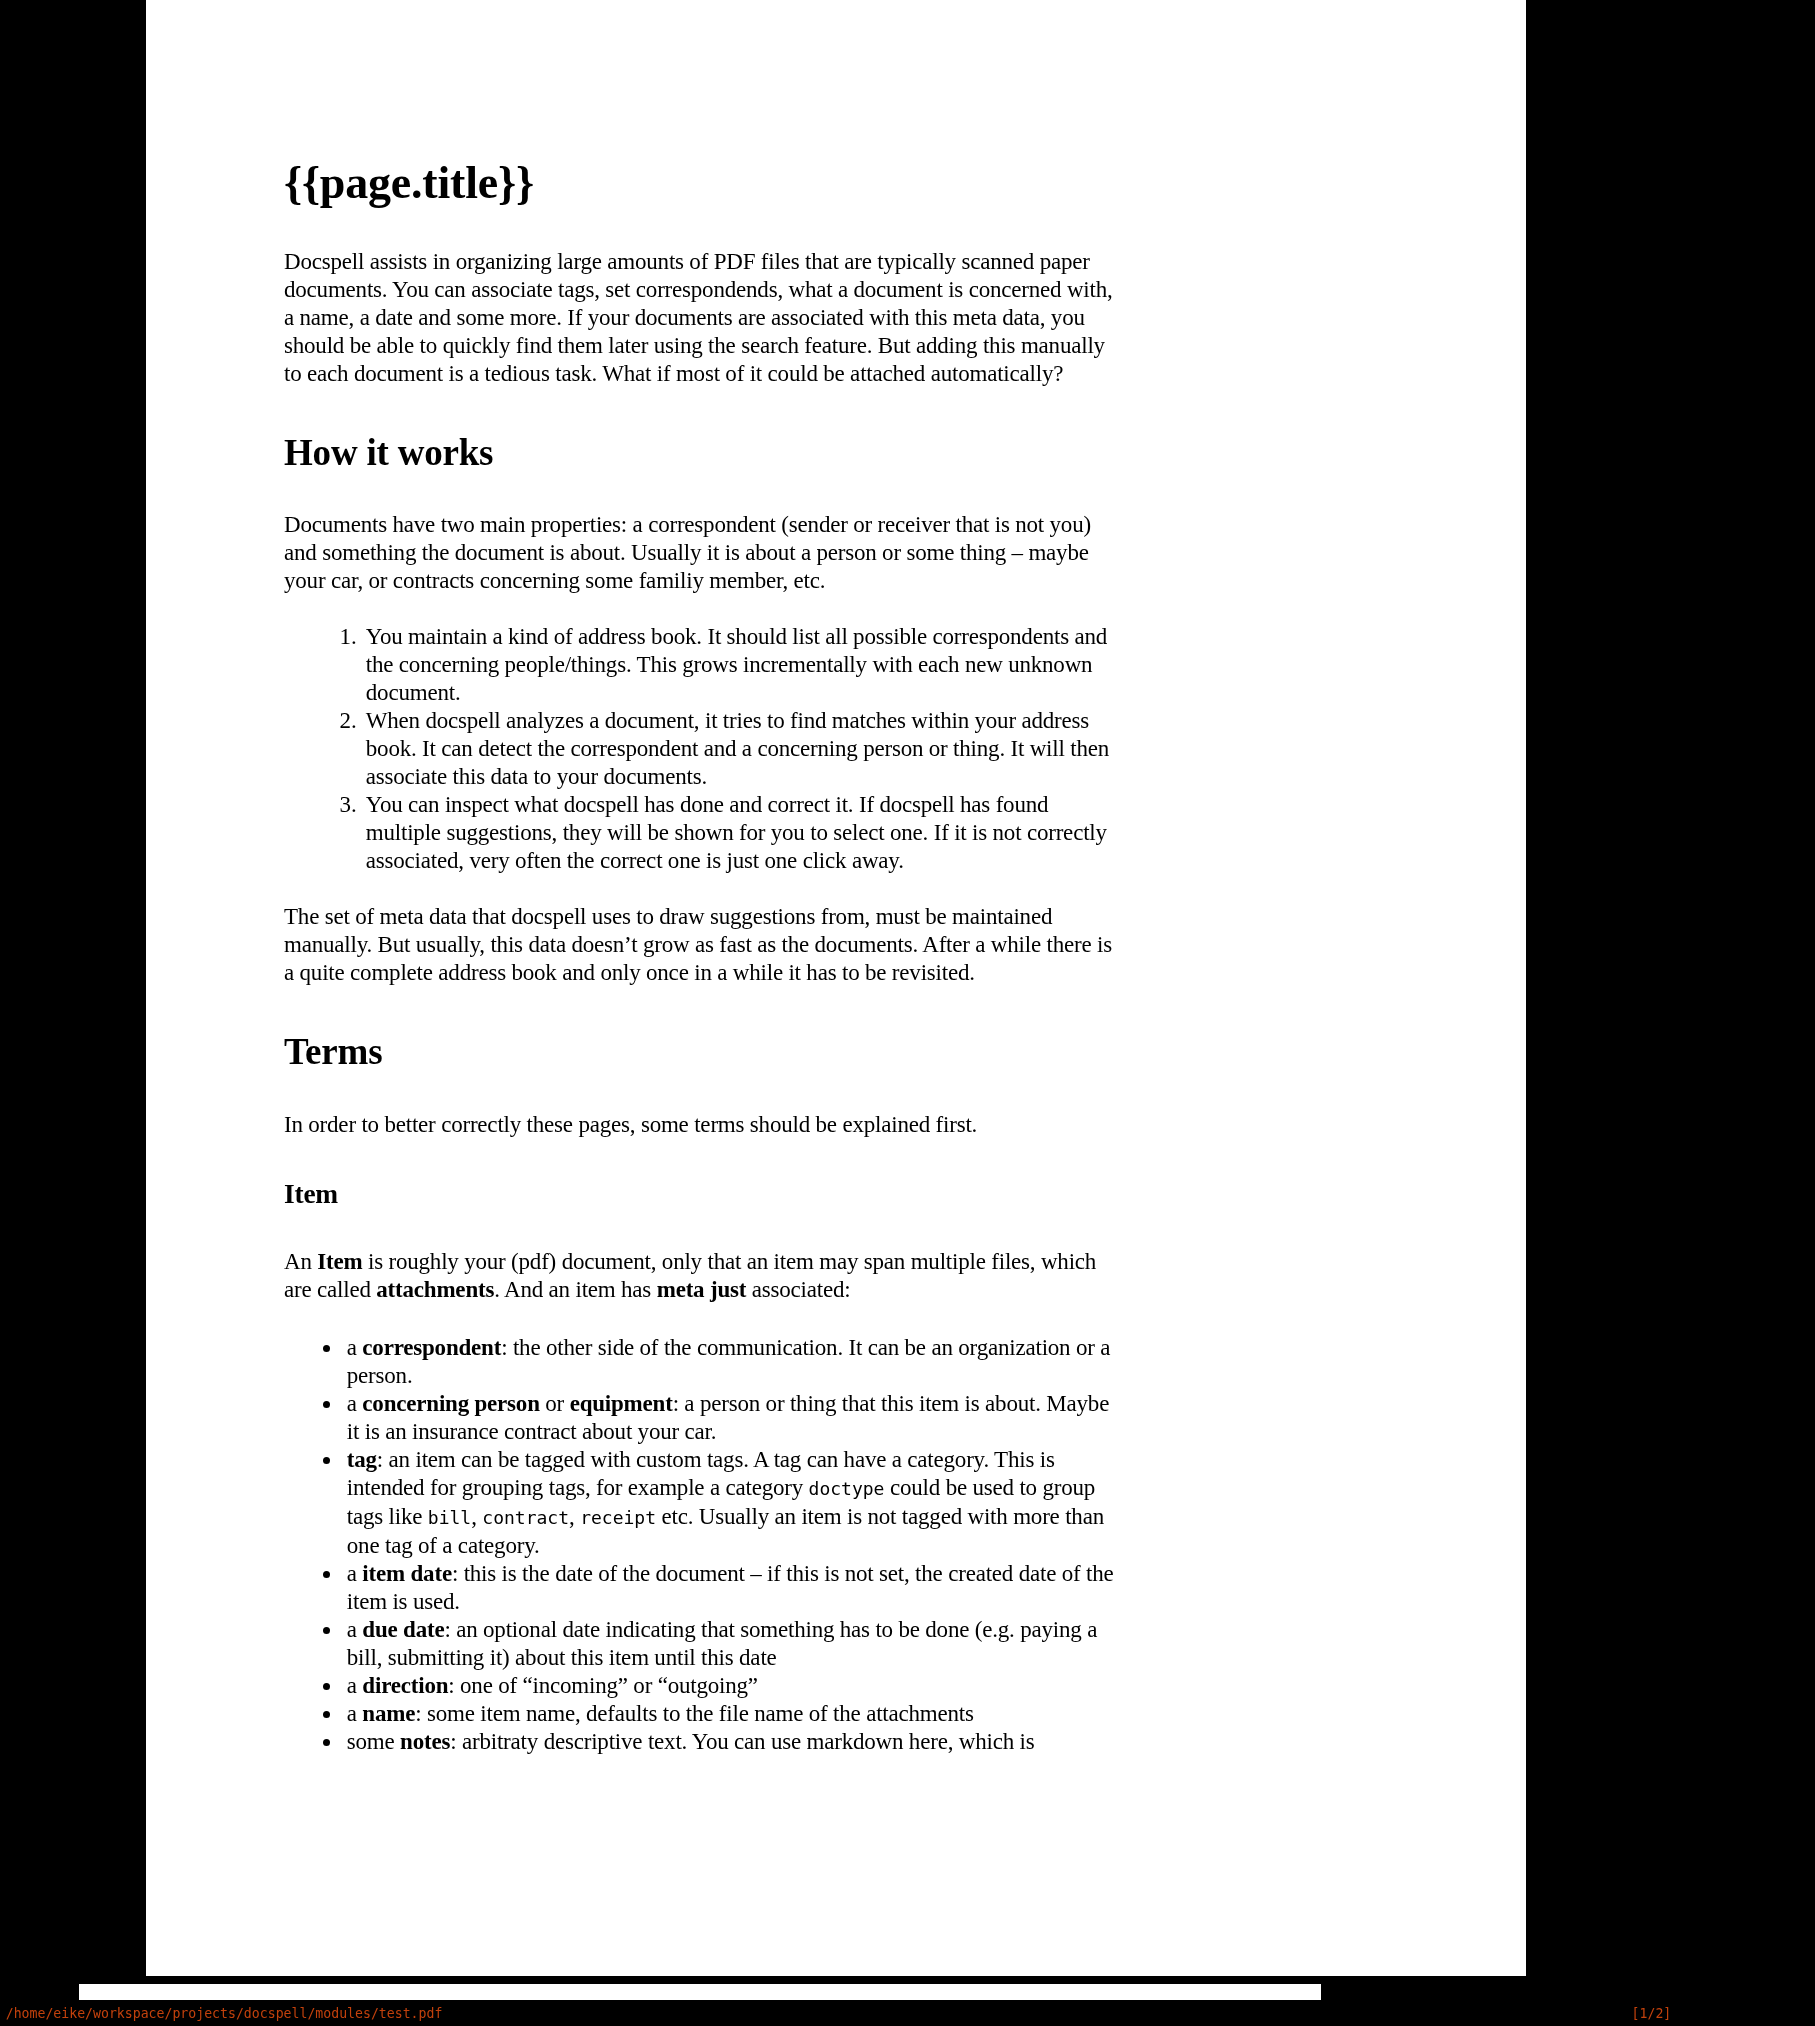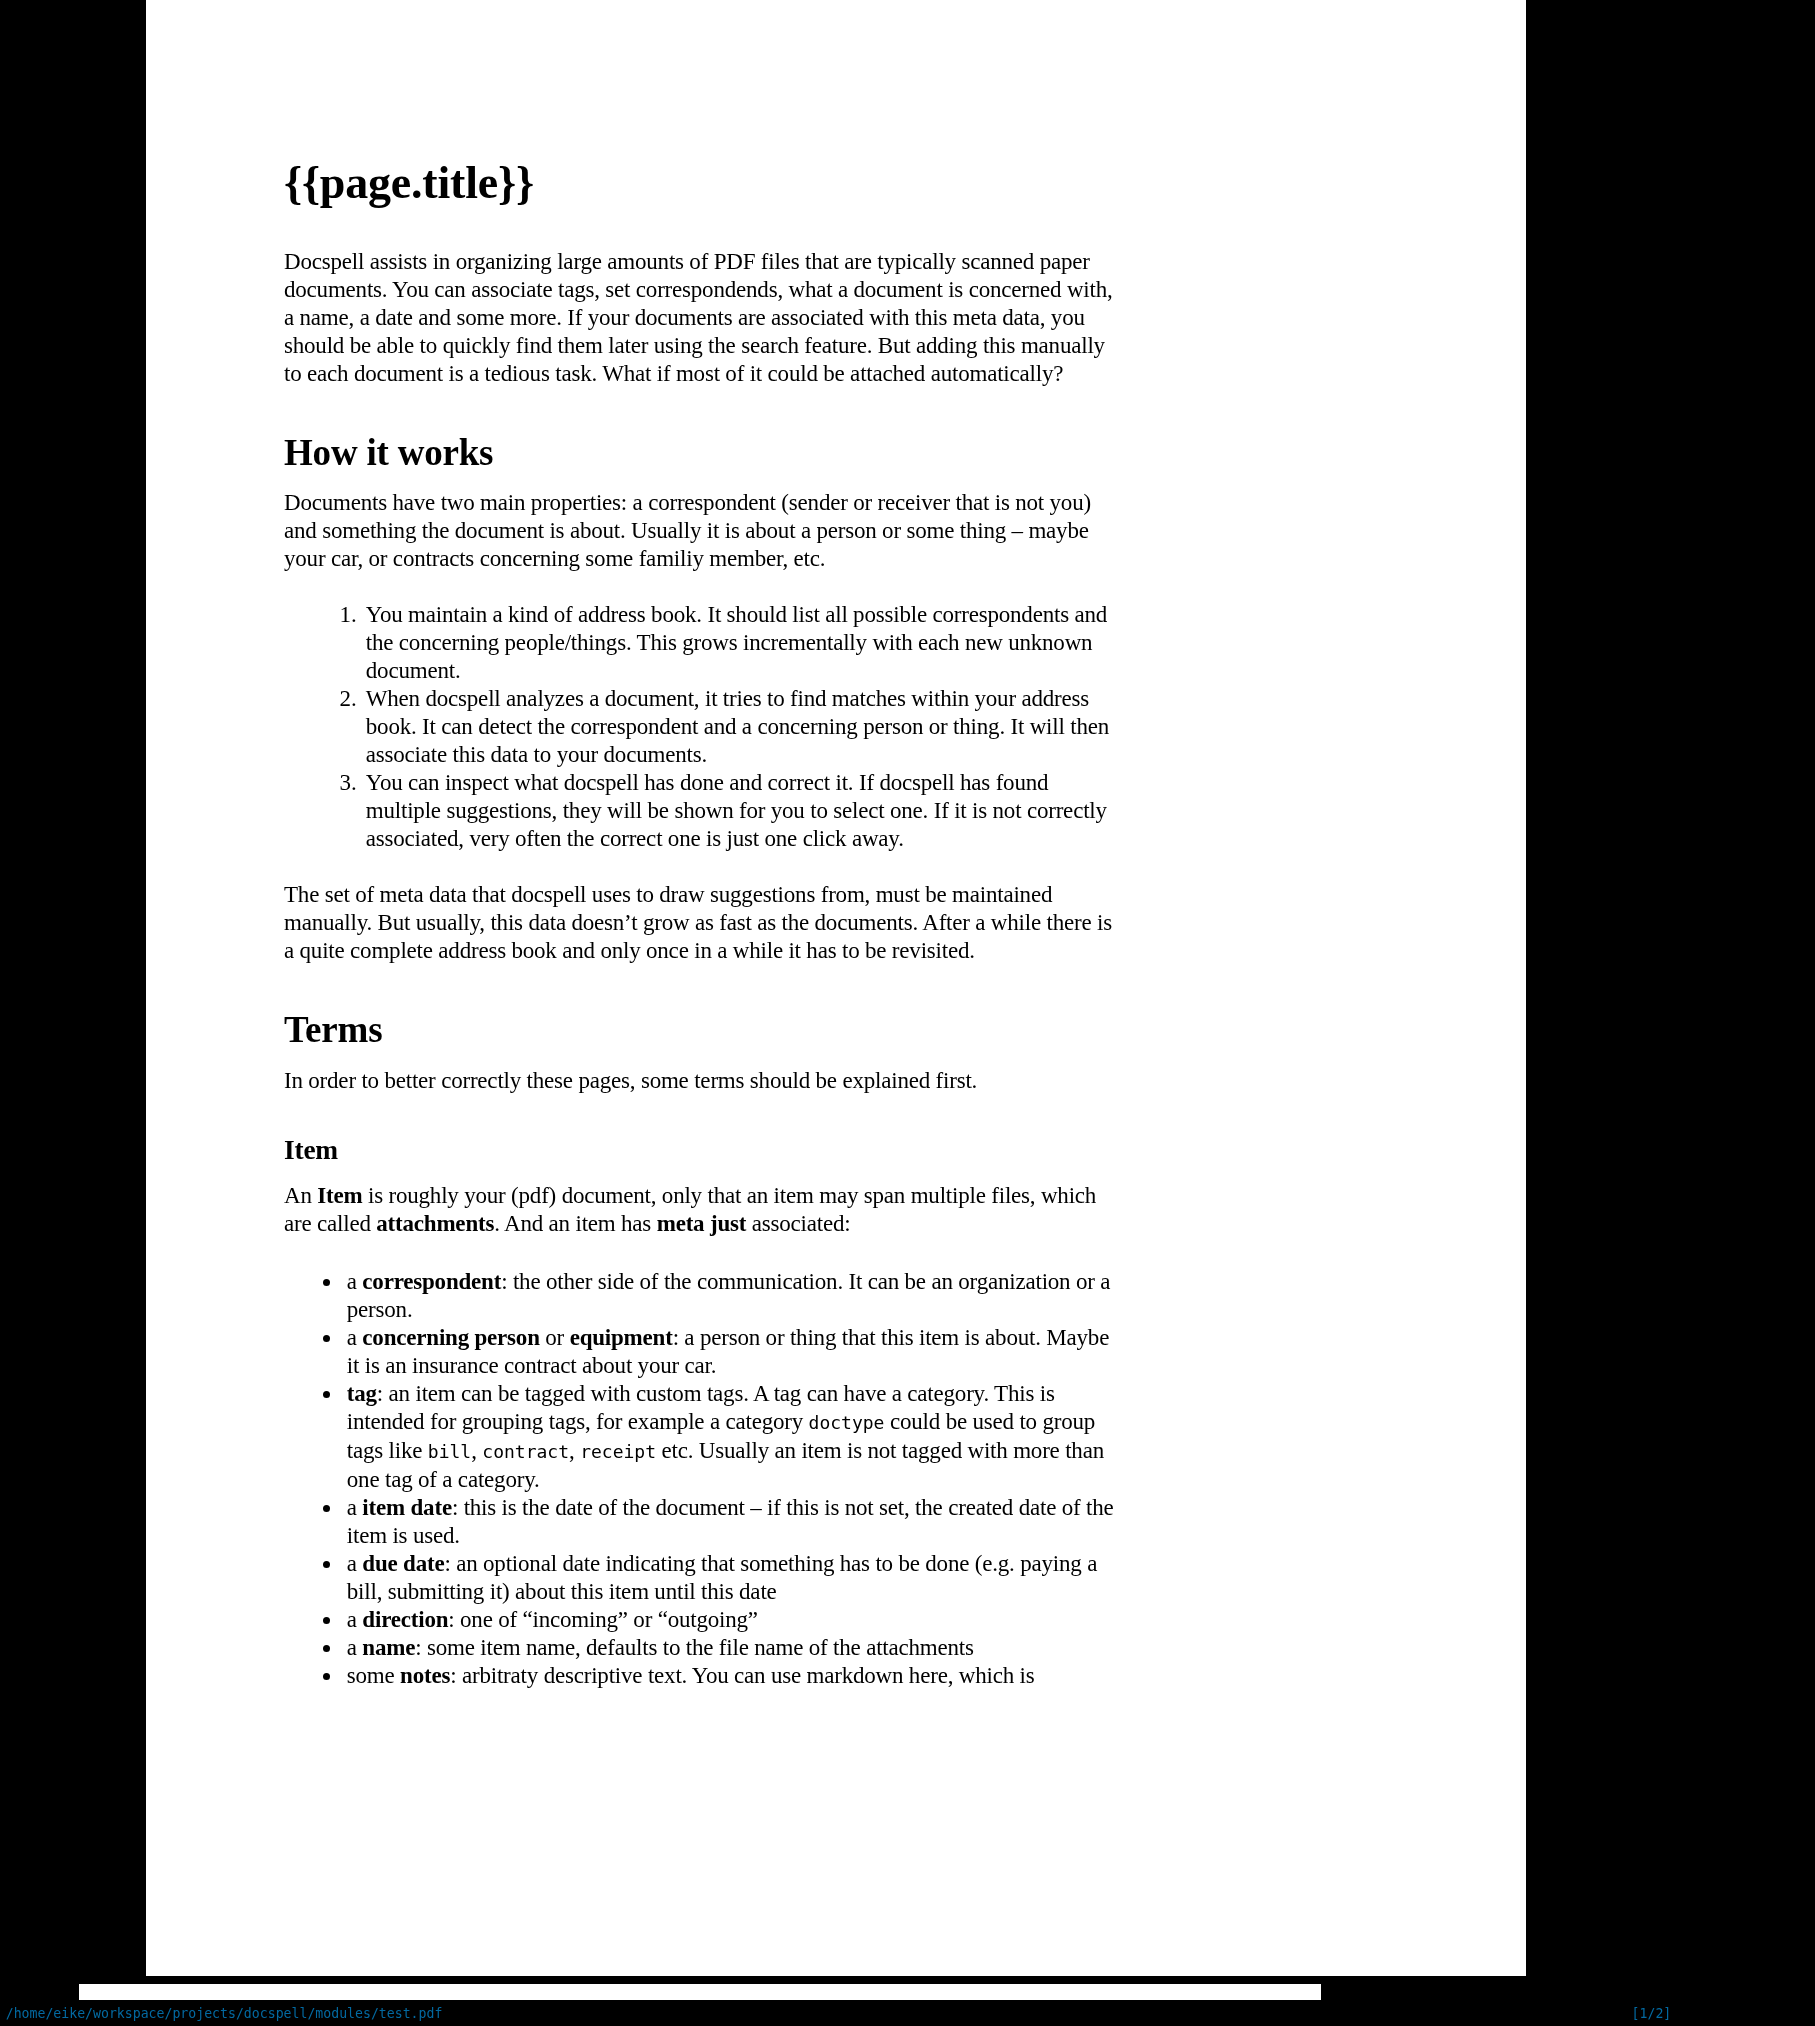--- a/index.html
+++ b/index.html
@@ -57,21 +57,21 @@
   h2 {
     font-size: 37px;
     line-height: 1.15;
     margin: 44px 0 0 0;
   }
   h3 {
     font-size: 27.4px;
     line-height: 1.15;
     margin: 40px 0 0 0;
   }
-  .after-heading { margin-top: 15px; }
+  .after-heading { margin-top: 37px; }
   .outro { margin-top: 28px; }
   ol.steps {
     margin: 28px 0 12px 0;
     padding-left: 78px;
     font-size: 23px;
     line-height: 28px;
   }
   ul.meta-list {
     margin: 30px 0 0 0;
     padding-left: 59px;
@@ -88,21 +88,21 @@
     letter-spacing: 0;
     margin-top: 14px;
   }
   .statusbar {
     position: absolute;
     left: 0;
     top: 2000px;
     width: 1677px;
     height: 26.5px;
     background: #000000;
-    color: #0369a1;
+    color: #c2410c;
     font-family: "DejaVu Sans Mono", monospace;
     font-size: 13.2px;
     display: flex;
     justify-content: space-between;
     align-items: center;
     box-sizing: border-box;
     padding: 0 5.7px;
   }
 </style>
 </head>

